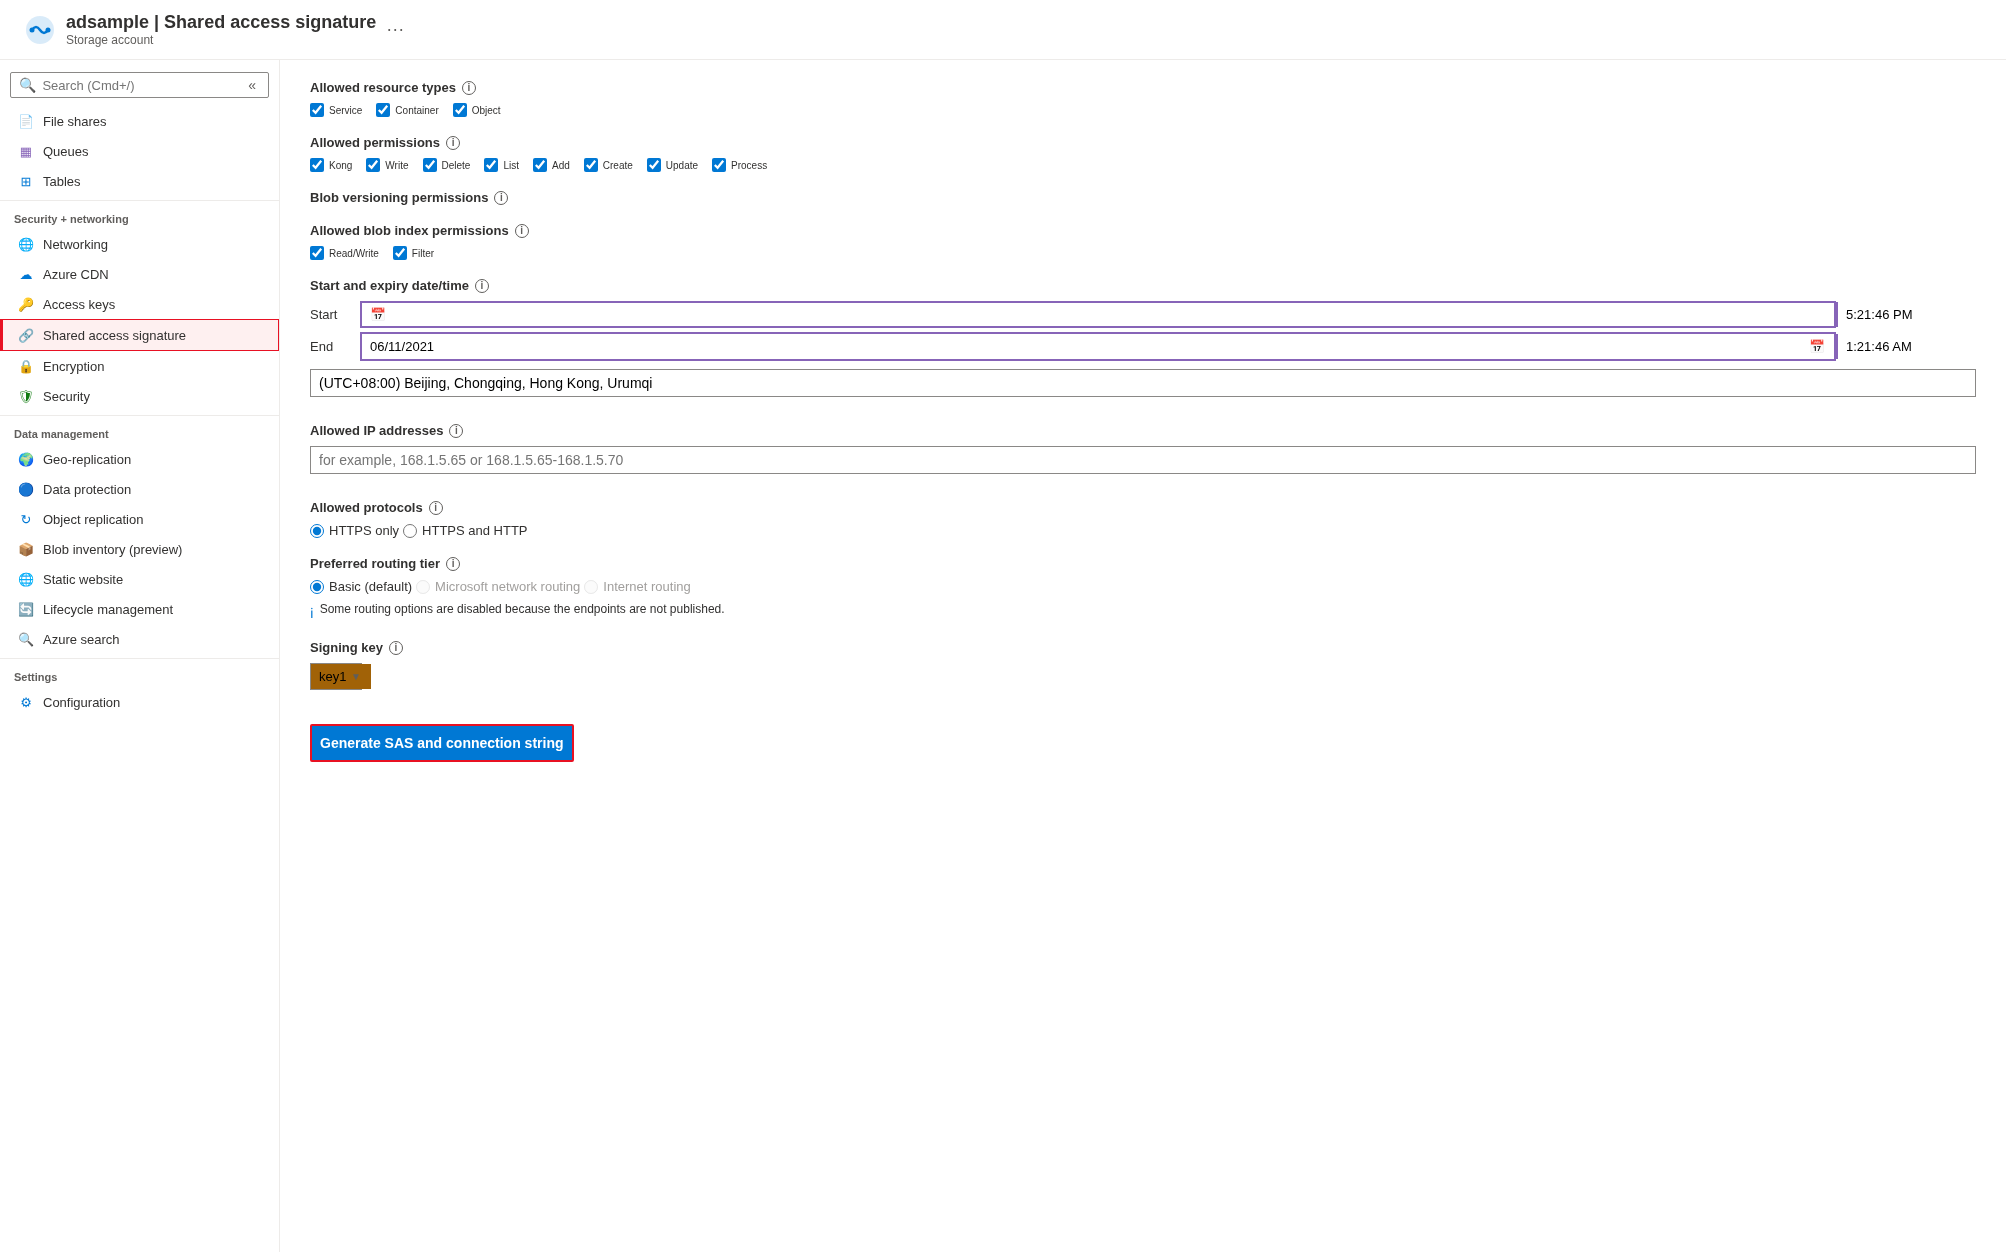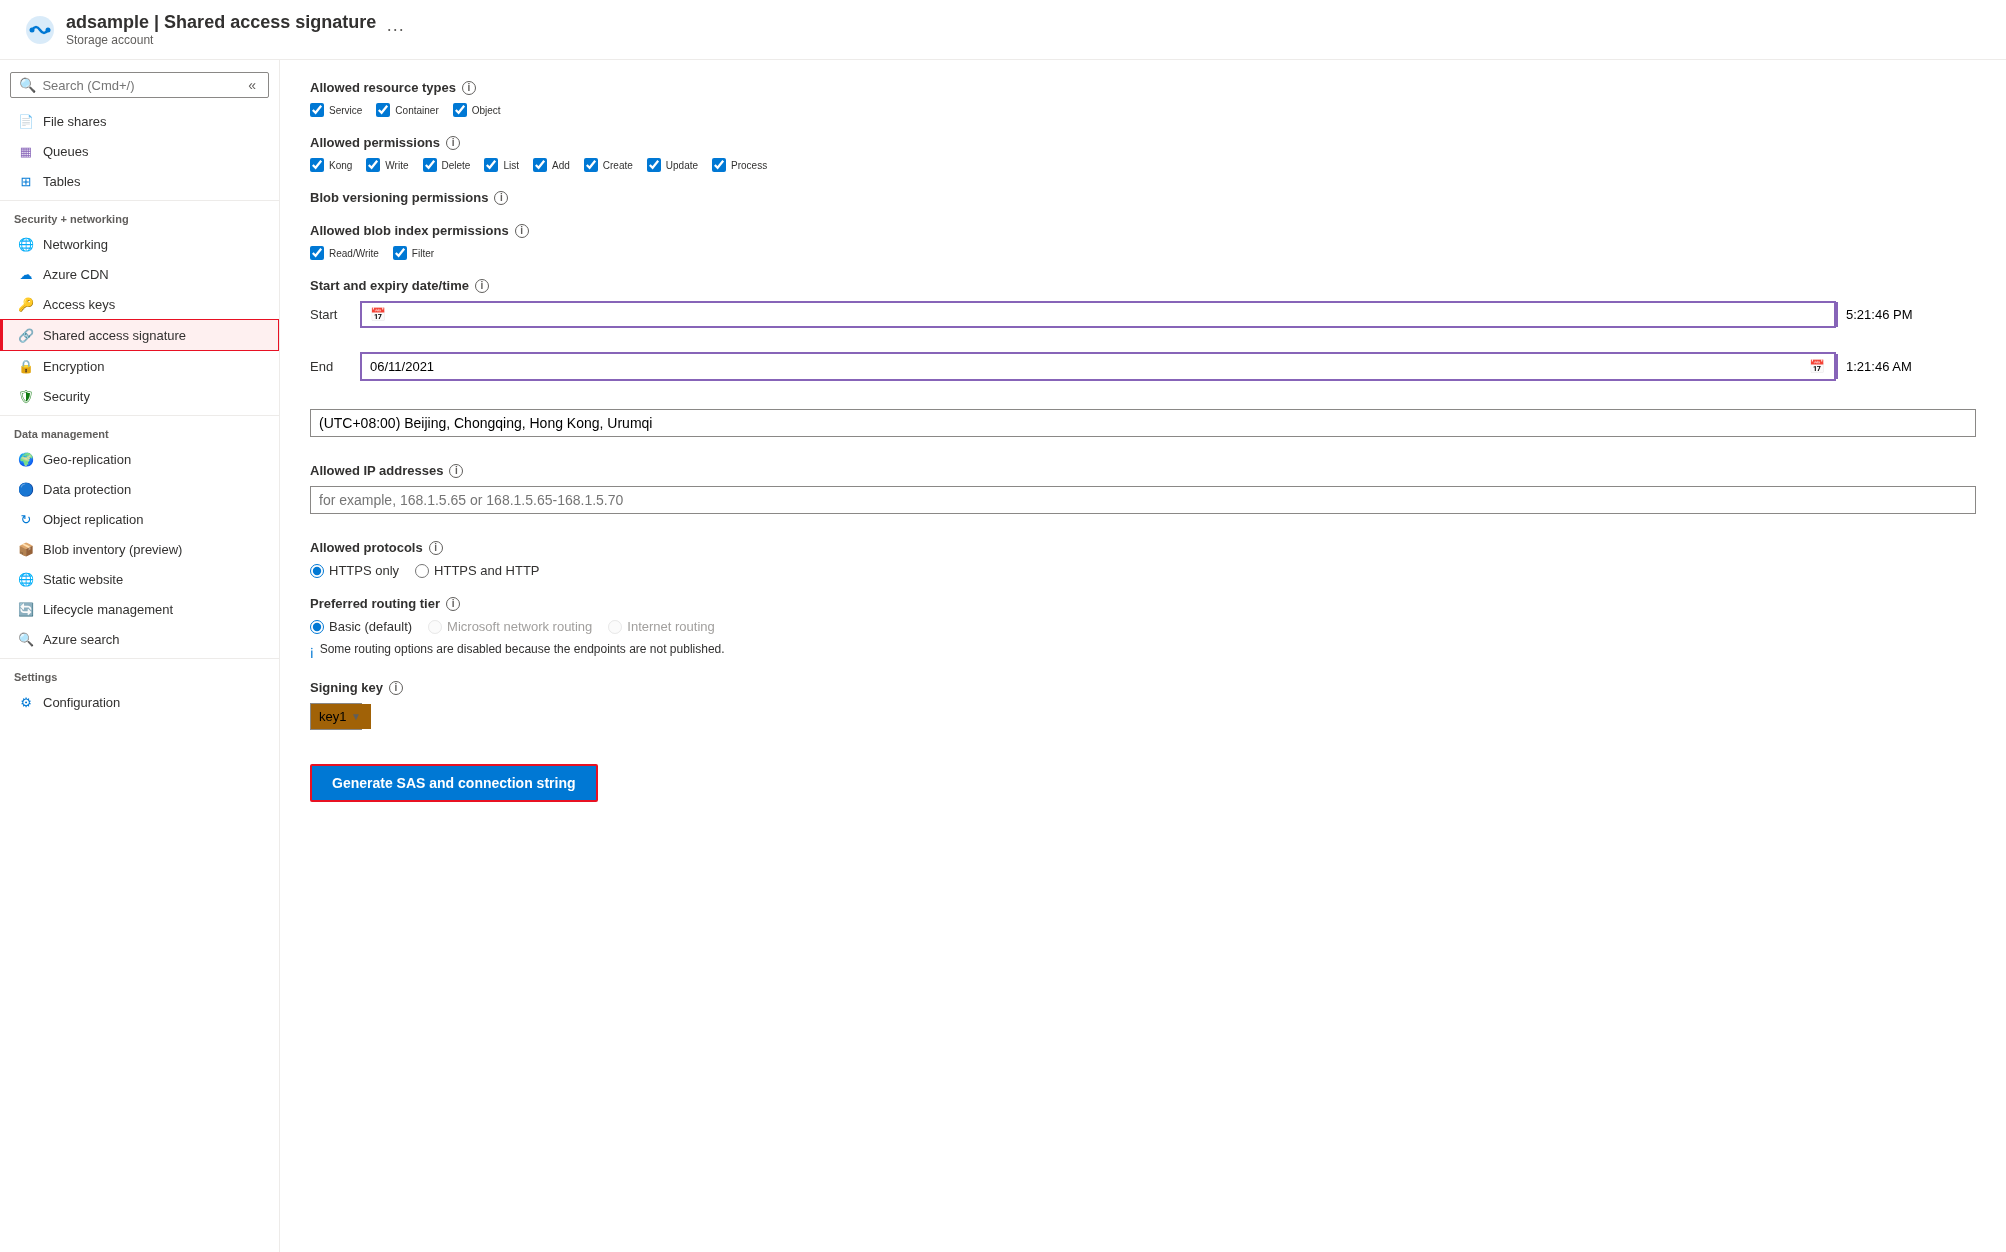--- a/index.html
+++ b/index.html
@@ -35,47 +35,47 @@
     .section-title { font-size: 13px; font-weight: 600; color: #323130; margin-bottom: 8px; display: flex; align-items: center; gap: 6px; text-align: right; }
     .info-icon { display: inline-flex; align-items: center; justify-content: center; width: 14px; height: 14px; border-radius: 50%; border: 1px solid #605e5c; color: #605e5c; font-size: 10px; cursor: pointer; }
 
     .checkbox-row { display: flex; align-items: center; gap: 14px; margin-bottom: 16px; flex-wrap: wrap; }
     .checkbox-item { display: flex; align-items: center; gap: 5px; }
     .checkbox-item input[type="checkbox"] { width: 14px; height: 14px; accent-color: #0078d4; }
     .checkbox-item label { font-size: 10px; color: #323130; }
 
     .form-section { margin-bottom: 18px; }
 
-    .date-row { display: flex; align-items: center; margin-bottom: 24px; }
+    .date-row { display: flex; align-items: center; margin-bottom: 4px; }
     .date-label { width: 50px; font-size: 13px; color: #323130; }
     .date-input-wrapper { flex: 1; display: flex; align-items: center; border: 1px solid #8a8886; }
     .date-input-wrapper.focused { border: 2px solid #8764b8; }
     .date-input-wrapper input { flex: 1; border: none; outline: none; padding: 5px 8px; font-size: 13px; }
     .date-input-wrapper .cal-icon { padding: 4px 8px; color: #605e5c; cursor: pointer; }
     .time-input { width: 140px; border: none; border-left: 1px solid #8a8886; outline: none; padding: 5px 8px; font-size: 13px; }
     .time-input.focused-border { border-left: 2px solid #8764b8; }
 
     .full-input { width: 100%; border: 1px solid #8a8886; padding: 5px 8px; font-size: 14px; outline: none; margin-bottom: 8px; }
 
-    .radio-row { display: flex; align-items: center; gap: 16px; margin-top: 4px; flex-wrap: wrap; }
+    .radio-row { display: flex; align-items: center; gap: 4px; margin-top: 4px; flex-wrap: wrap; }
     .radio-item { display: flex; align-items: center; gap: 5px; }
     .radio-item input[type="radio"] { accent-color: #0078d4; width: 14px; height: 14px; }
     .radio-item label { font-size: 13px; color: #323130; }
     .radio-item.disabled label { color: #a19f9d; }
     .radio-item.disabled input { opacity: 0.5; }
 
     .info-notice { display: flex; align-items: flex-start; gap: 6px; margin-top: 8px; margin-bottom: 10px; }
     .info-notice .notice-icon { color: #0078d4; font-size: 14px; margin-top: 1px; }
     .info-notice .notice-text { font-size: 12px; color: #323130; }
 
     .select-wrapper { display: inline-flex; align-items: center; border: 1px solid #8a8886; }
     .select-wrapper select { border: none; outline: none; padding: 5px 8px; font-size: 13px; background: #a16207; appearance: none; padding-right: 24px; cursor: pointer; }
     .select-arrow { margin-left: -20px; color: #605e5c; pointer-events: none; font-size: 10px; }
 
-    .generate-btn { background: #0078d4; color: #fff; border: 2px solid #e81123; padding: 9px 20px; font-size: 14px; font-weight: 600; cursor: pointer; border-radius: 2px; margin-top: 16px; }
+    .generate-btn { background: #0078d4; color: #fff; border: 2px solid #e81123; padding: 9px 8px; font-size: 14px; font-weight: 600; cursor: pointer; border-radius: 2px; margin-top: 16px; }
 
     
     .icon-blue { color: #0078d4; }
     .icon-purple { color: #8764b8; }
     .icon-yellow { color: #ffb900; }
     .icon-green { color: #107c10; }
   </style>
 </head>
 <body>
 

